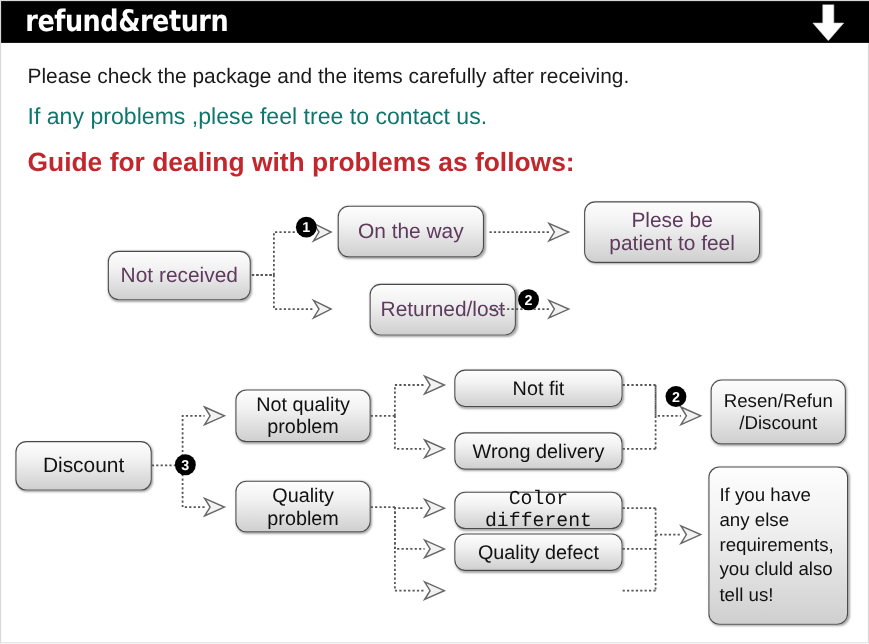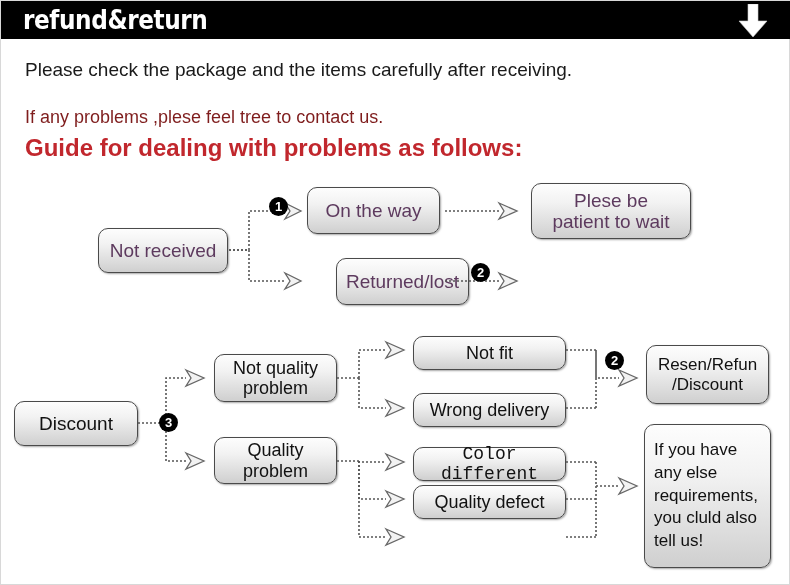--- a/index.html
+++ b/index.html
@@ -30,21 +30,21 @@
     transform-origin:left top;
     line-height:34px;
     white-space:nowrap;
   }
   .header-arrow{
     position:absolute;left:735px;top:3px;width:34px;height:33px;
   }
 
   
   .line1{position:absolute;left:24px;top:58px;font-size:19px;color:#1a1a1a;white-space:nowrap;}
-  .line2{position:absolute;left:24px;top:94px;font-size:18px;color:#7f1d1d;white-space:nowrap;margin-top:12px;}
+  .line2{position:absolute;left:24px;top:94px;font-size:21px;color:#0f766e;white-space:nowrap;}
   .guide{position:absolute;left:24px;top:133px;font-size:24px;font-weight:bold;color:#c1272d;white-space:nowrap;}
 
   
   .box{
     position:absolute;
     box-sizing:border-box;
     border:1px solid #4a4a4a;
     border-radius:10px;
     background:linear-gradient(to bottom,#fdfdfd 0%,#f2f2f2 35%,#dadada 80%,#cfcfcf 100%);
     box-shadow:1px 1px 2px rgba(0,0,0,0.35);
@@ -115,21 +115,21 @@
   <div class="box purple" style="left:306px;top:186px;width:133px;height:47px;font-size:19px;">
     <span>On the way</span>
   </div>
 
   <div class="box purple" style="left:306px;top:257px;width:133px;height:47px;font-size:19px;margin-left:29px;">
     <span>Returned/lost</span>
   </div>
 
   <div class="box purple" style="left:530px;top:182px;width:160px;height:56px;font-size:19px;white-space:pre-line;">
     <span>Plese be
-patient to wait</span>
+patient to feel</span>
   </div>
 
 
   <div class="badge" style="left:268px;top:196px;">
     <span>1</span>
   </div>
   <div class="badge" style="left:470px;top:262px;">
     <span>2</span>
   </div>
 

